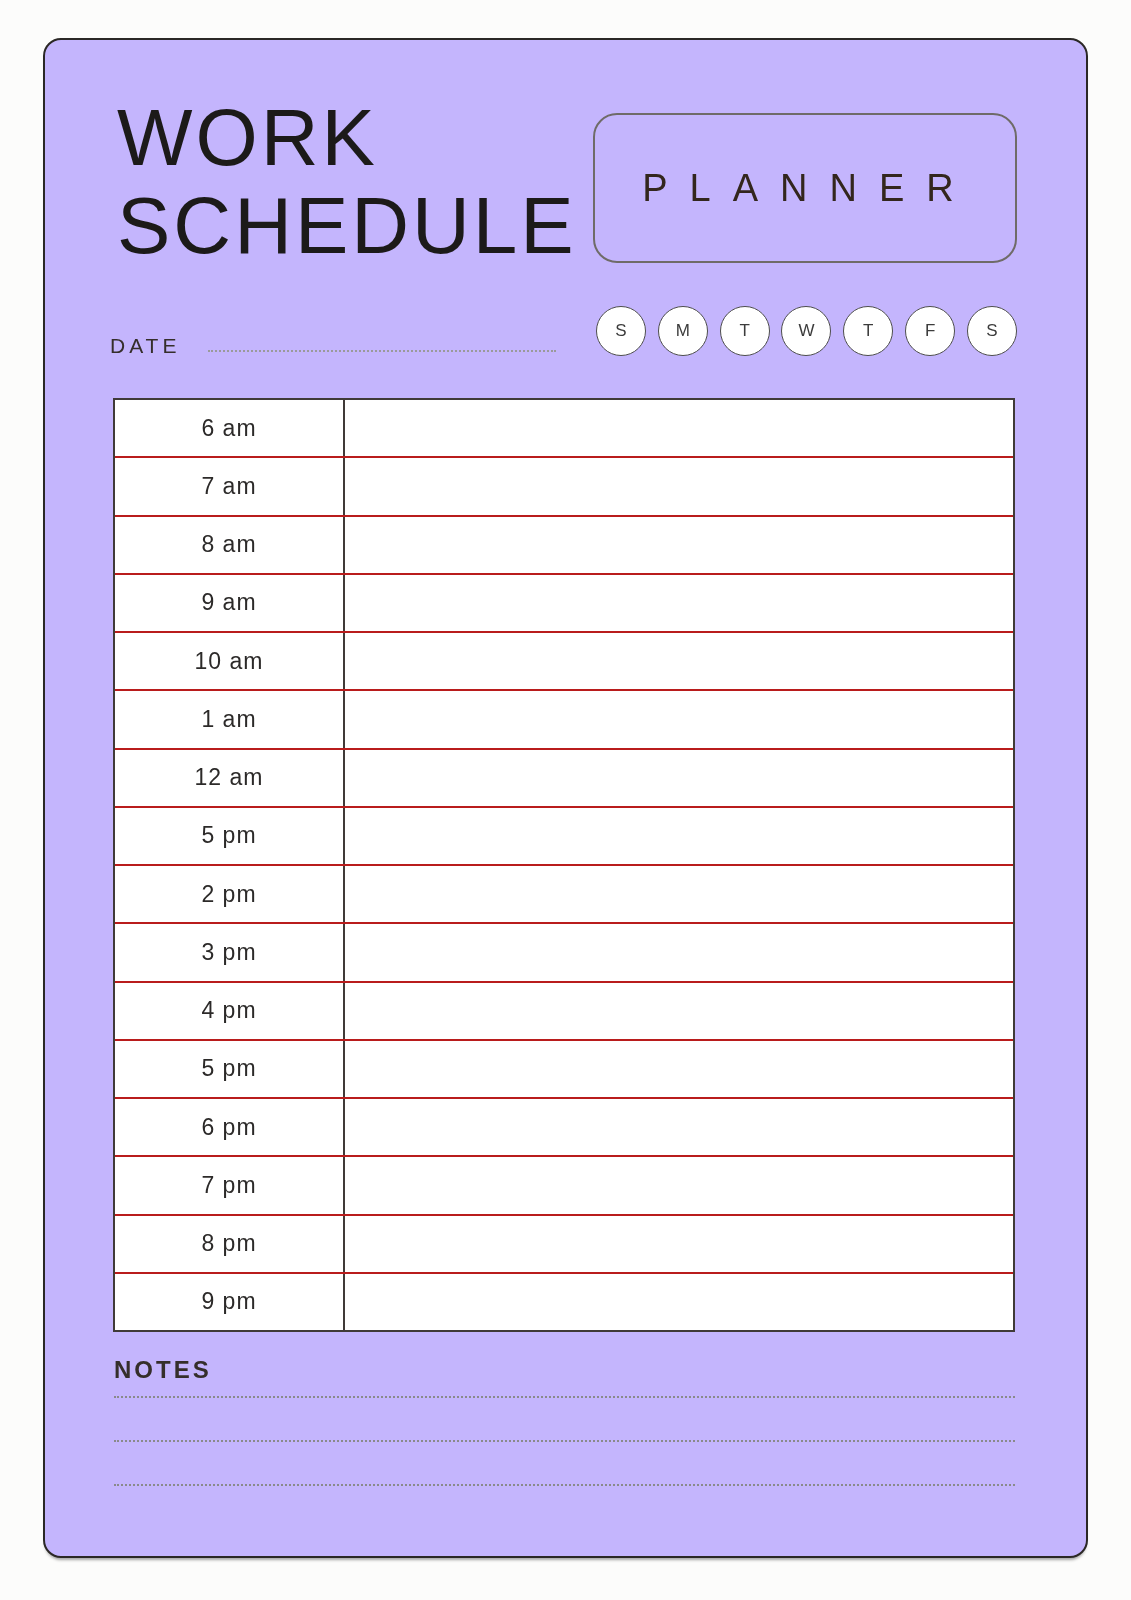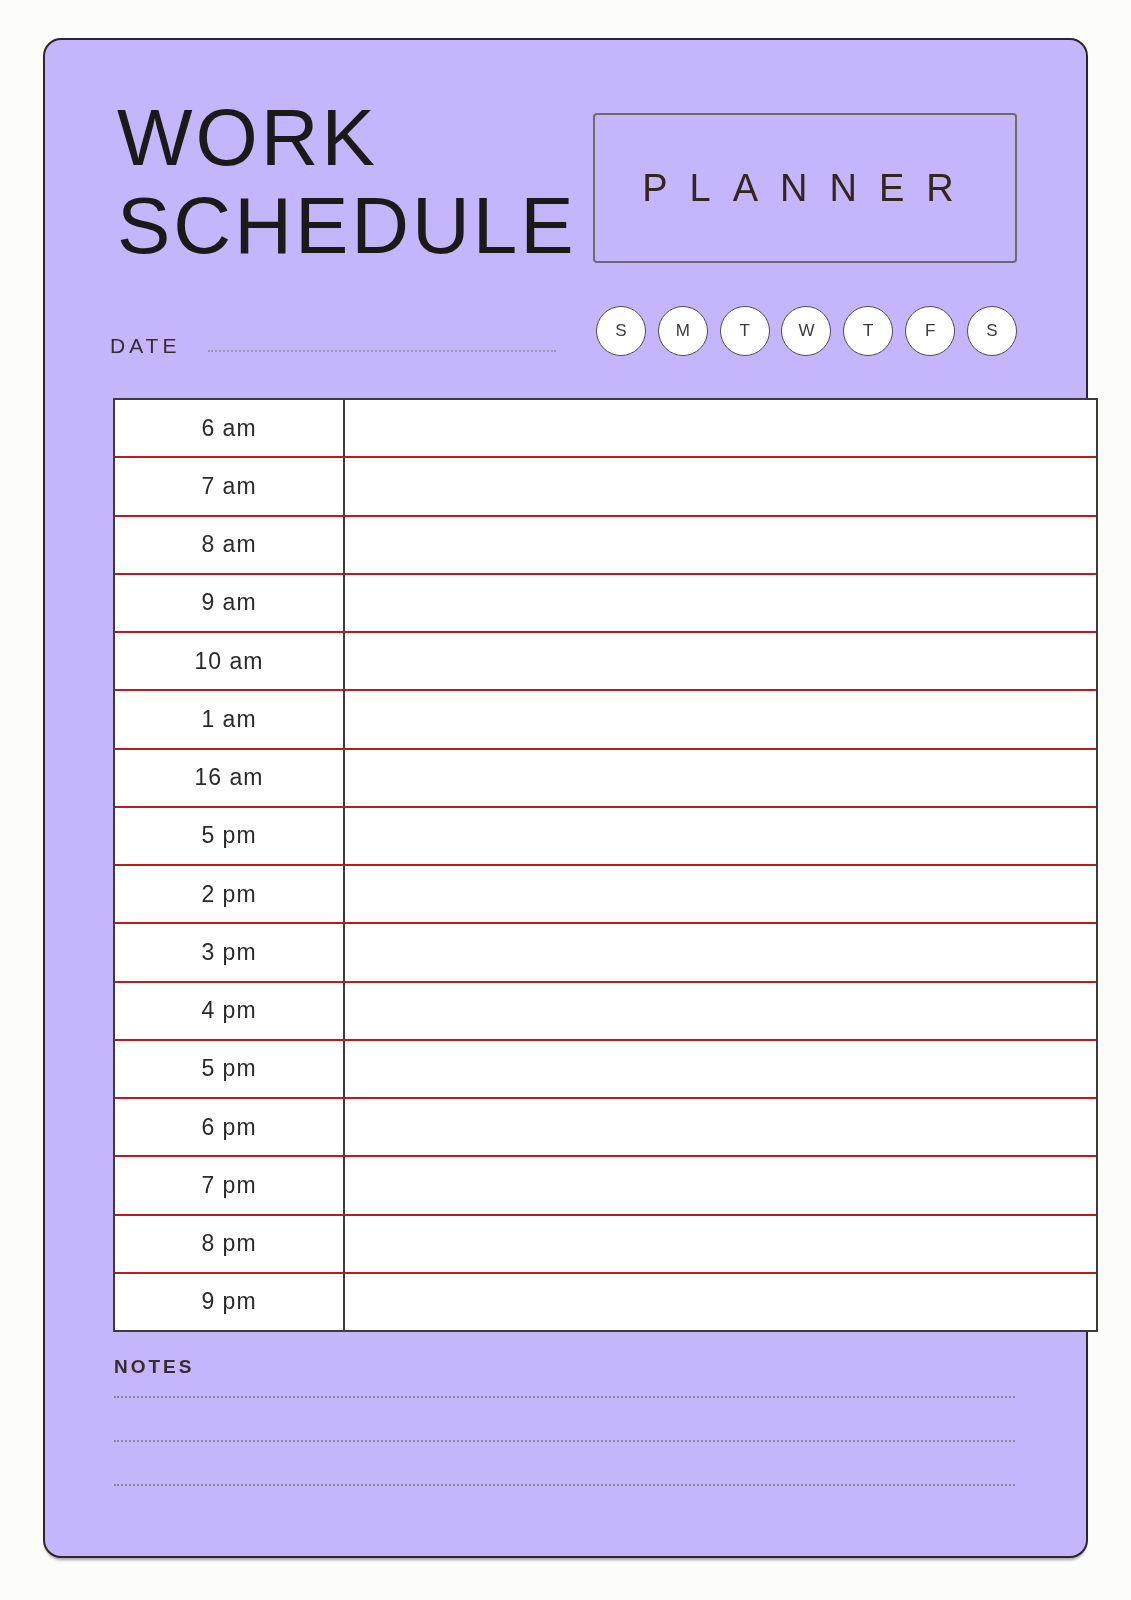--- a/index.html
+++ b/index.html
@@ -31,21 +31,21 @@
     letter-spacing: 3px;
     color: #1c1a19;
   }
 
   
   .badge {
     position: absolute;
     left: 548px; top: 73px;
     width: 424px; height: 150px;
     border: 2px solid #6f6b68;
-    border-radius: 4px;
+    border-radius: 24px;
     display: flex;
     align-items: center;
     justify-content: center;
     font-size: 38px;
     font-weight: 300;
     letter-spacing: 22px;
     padding-left: 8px; 
     color: #33261d;
   }
 
@@ -84,21 +84,21 @@
     width: 348px; height: 22px;
     border-bottom: 2px dotted #9a9a9a;
     font-size: 16px;
     color: #3a3a3a;
   }
 
   
   .schedule-table {
     position: absolute;
     left: 68px; top: 358px;
-    width: 985px; height: 934px;
+    width: 902px; height: 934px;
     border: 2px solid #403a38;
     display: flex;
     flex-direction: column;
     background: #ffffff;
   }
   .schedule-row {
     flex: 1;
     display: flex;
     border-top: 2px solid #b91c1c;
   }
@@ -117,21 +117,21 @@
     flex: 1;
     font-size: 20px;
     color: #2c2a29;
     padding: 4px 10px;
   }
 
   
   .notes-label {
     position: absolute;
     left: 69px; top: 1316px;
-    font-size: 19px;
+    font-size: 24px;
     font-weight: bold;
     letter-spacing: 3px;
     color: #352e2b;
   }
   .notes-line {
     position: absolute;
     left: 69px;
     width: 901px; height: 22px;
     border-bottom: 2px dotted #8a8a8a;
     font-size: 16px;
@@ -201,21 +201,21 @@
     </div>
     <div class="schedule-row">
       <div class="time-cell">10 am</div>
       <div class="entry-cell"></div>
     </div>
     <div class="schedule-row">
       <div class="time-cell">1 am</div>
       <div class="entry-cell"></div>
     </div>
     <div class="schedule-row">
-      <div class="time-cell">16 am</div>
+      <div class="time-cell">12 am</div>
       <div class="entry-cell"></div>
     </div>
     <div class="schedule-row">
       <div class="time-cell">5 pm</div>
       <div class="entry-cell"></div>
     </div>
     <div class="schedule-row">
       <div class="time-cell">2 pm</div>
       <div class="entry-cell"></div>
     </div>

